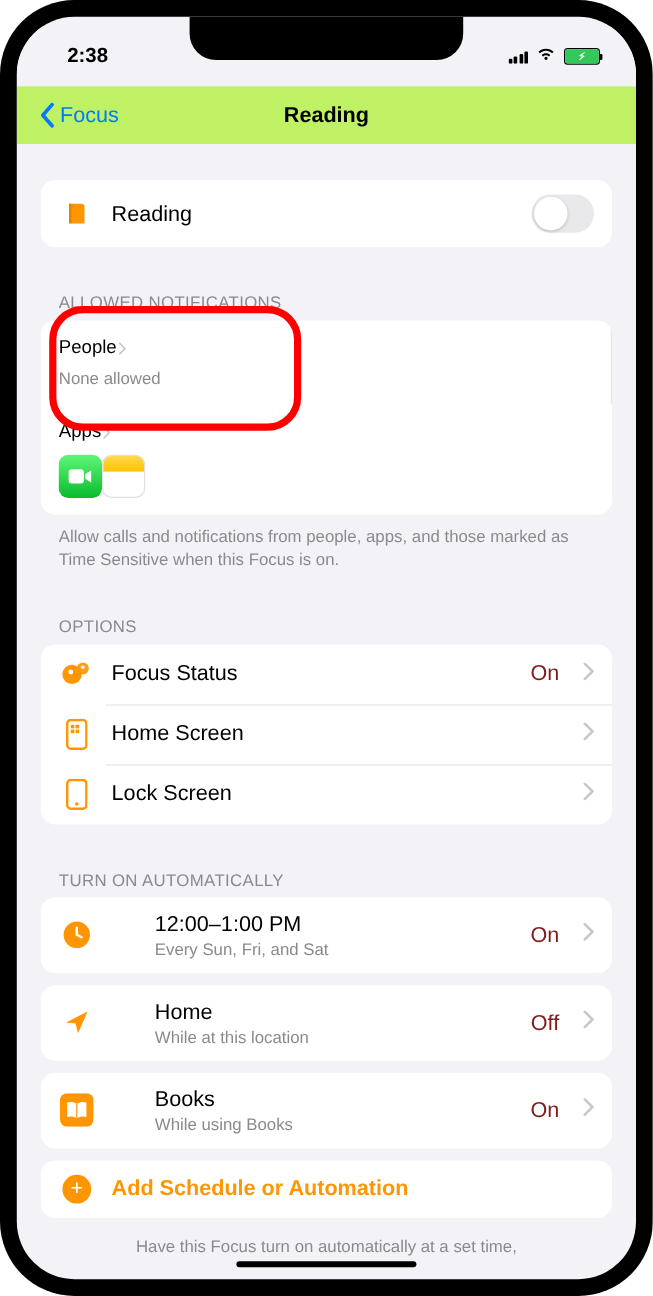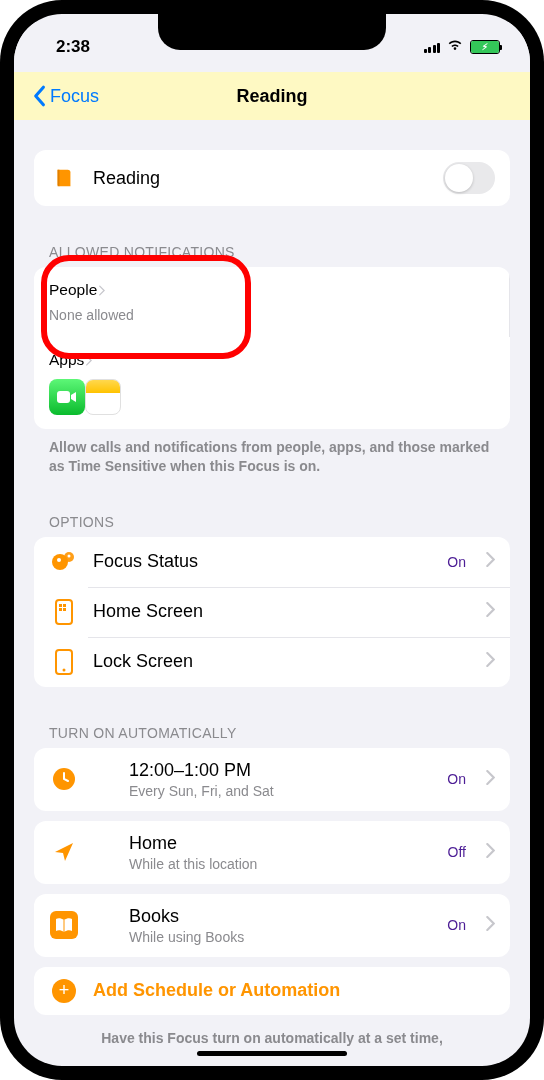--- a/index.html
+++ b/index.html
@@ -65,21 +65,21 @@
     .battery::after { content:''; position:absolute; right:-3px; top:4px; width:2px; height:5px; background:#000; border-radius:0 1px 1px 0;}
     .battery-fill { background:#34c759; height:100%; width:100%; border-radius:2px; display:flex; align-items:center; justify-content:center; }
     .bolt { color:#fff; font-size:9px; line-height:1; }
 
     .nav-bar {
       height: 48px;
       display: flex;
       align-items: center;
       justify-content: center;
       position: relative;
-      background: #fef9c3;
+      background: #bef264;
       padding: 0 16px;
     }
     .back {
       position: absolute;
       left: 18px;
       display: flex;
       align-items: center;
       color: #007aff;
       font-size: 18px;
       gap: 4px;
@@ -108,21 +108,21 @@
       gap: 14px;
       position: relative;
     }
     .row + .row::before {
       content:''; position:absolute; left:54px; right:0; top:0; height:1px; background:#e5e5ea;
     }
     .icon-wrap { width: 30px; display:flex; justify-content:center; }
     .row-label { font-size: 18px; flex:1; }
     .row-sub { font-size: 14px; color: #8a8a8e; margin-top:2px;}
     .row-text { flex:1;margin-left:36px; }
-    .row-value { font-size: 14px; color: #4c1d95; }
+    .row-value { font-size: 18px; color: #7f1d1d; }
     .chev { color:#c7c7cc; margin-left:6px; }
     .chev svg{width:9px;height:15px;}
 
     .toggle {
       width: 52px; height: 32px; background:#e9e9eb; border-radius:16px; position:relative;
     }
     .toggle::after{ content:''; position:absolute; width:28px; height:28px; background:#fff; border-radius:50%; top:2px; left:2px; box-shadow:0 1px 3px rgba(0,0,0,0.2);}
 
     .split-card { display:flex;flex-direction:column; }
     .split-half { flex:1; padding: 14px 15px 14px; }
@@ -130,21 +130,21 @@
     .split-title { font-size:15.5px; color:#000; display:flex; align-items:center; gap:1px;}
     .split-title svg{width:7px;height:11px;color:#c7c7cc;}
     .split-sub { font-size:14px; color:#8a8a8e; margin-top:8px;}
     .app-icons { display:flex; gap:0; margin-top:10px;}
     .app-icon { width:36px; height:36px; border-radius:8px; }
     .facetime { background:linear-gradient(#5df777,#0abb2d); display:flex;align-items:center;justify-content:center;}
     .notes { background:linear-gradient(#fff 45%,#fff 45%); border:1px solid #e0e0e0; position:relative; overflow:hidden;}
     .notes::before{content:'';position:absolute;top:0;left:0;right:0;height:13px;background:linear-gradient(#ffd84e,#ffc300);}
 
     .footer-text {
-      font-size: 14px; color:#8a8a8e; padding: 9px 15px 0; line-height:1.35;font-weight:bold;
+      font-size: 14px; color:#8a8a8e; padding: 9px 15px 0; line-height:1.35;
     }
 
     .gap-lg { height: 38px; }
     .gap-md { height: 10px; }
 
     .highlight {
       position: absolute;
       border: 6px solid #f00;
       border-radius: 28px;
       width: 210px;

